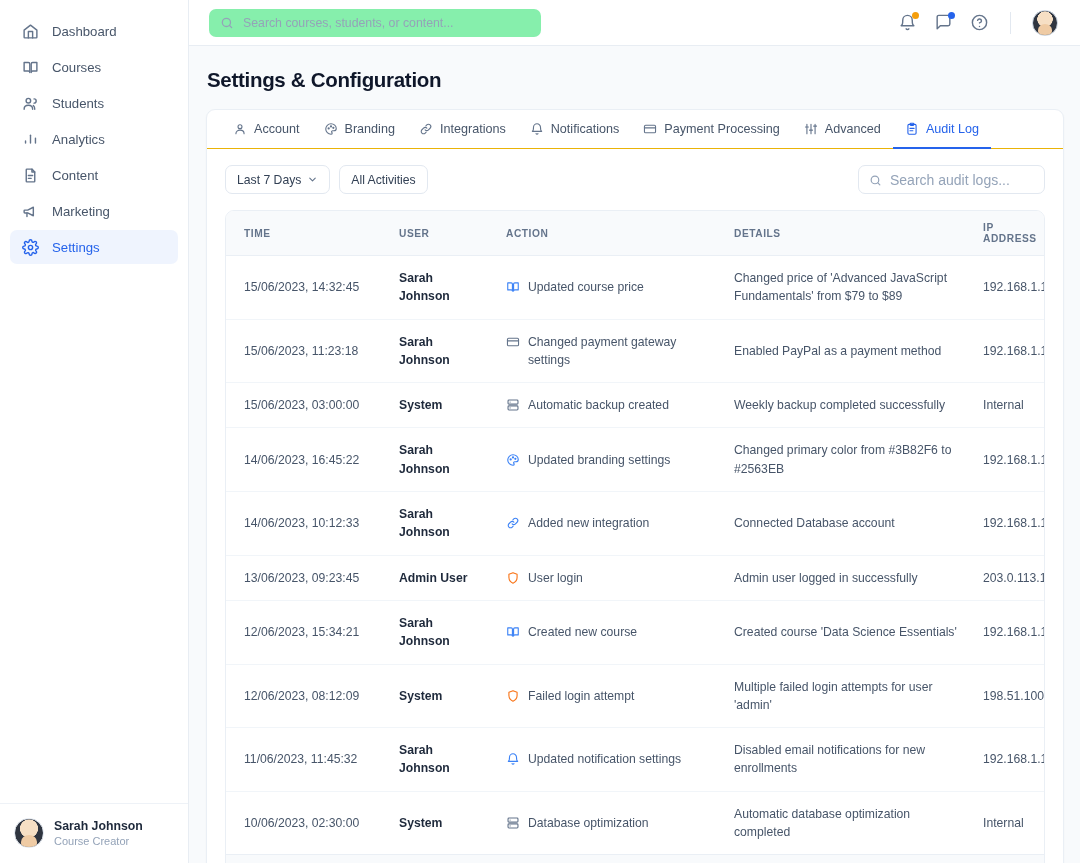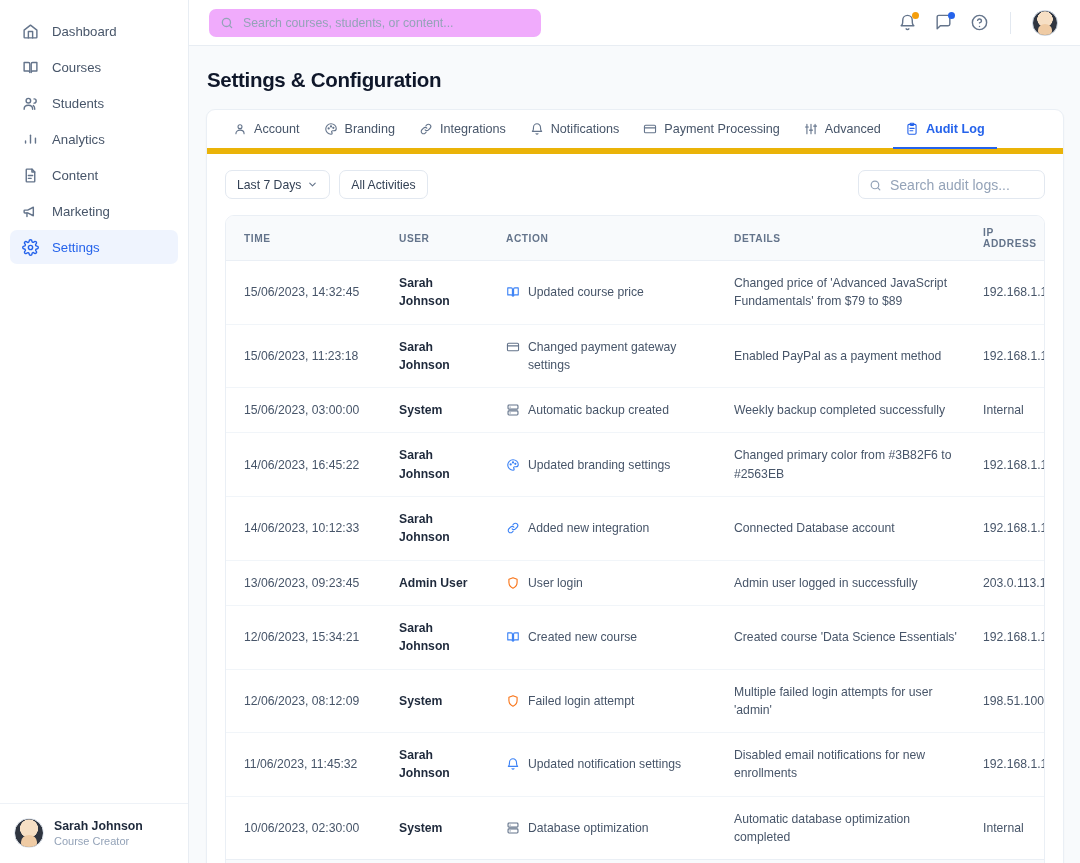--- a/index.html
+++ b/index.html
@@ -54,21 +54,21 @@
   .side-foot .rl { font-size: 11px; color: #94A3B8; line-height: 1.35; }
 
   
   .main { flex: 1; height: 863px; display: flex; flex-direction: column; min-width: 0; }
 
   .topbar {
     height: 46px; background: #FFFFFF; border-bottom: 1px solid #E8EDF3;
     display: flex; align-items: center; padding: 0 22px 0 20px; gap: 14px;
   }
   .search-wrap {
-    width: 332px; height: 28px; background: #f0abfc; border-radius: 7px;
+    width: 332px; height: 28px; background: #86efac; border-radius: 7px;
     display: flex; align-items: center; gap: 9px; padding: 0 11px;
   }
   .search-wrap .ico { width: 14px; height: 14px; color: #94A3B8; flex: 0 0 14px; }
   .search-wrap input {
     border: 0; outline: 0; background: transparent; width: 100%;
     font-family: "Liberation Sans", sans-serif; font-size: 12.3px; color: #334155;
   }
   .search-wrap input::placeholder { color: #94A3B8; }
   .top-spacer { flex: 1; }
   .top-icons { display: flex; align-items: center; gap: 17px; }
@@ -90,28 +90,28 @@
 
   .content { flex: 1; padding: 22px 16px 0 17px; overflow: hidden; }
   .page-title { font-size: 20.5px; font-weight: bold; color: #0F172A; padding-left: 1px; margin-bottom: 17px; letter-spacing: -0.3px; }
 
   .card {
     background: #FFFFFF; border: 1px solid #EAEFF5; border-radius: 9px;
     box-shadow: 0 1px 2px rgba(15,23,42,0.04);
   }
 
   
-  .tabs { display: flex; align-items: flex-end; border-bottom: 6px solid #eab308; padding: 0 14px; }
+  .tabs { display: flex; align-items: flex-end; border-bottom: 1px solid #eab308; padding: 0 14px; }
   .tab {
     display: flex; align-items: center; gap: 7px; padding: 12px 12px 11px 12px;
     font-size: 12.6px; color: #475569; cursor: pointer;
     border-bottom: 2px solid transparent; margin-bottom: -1px; white-space: nowrap;
   }
   .tab .ico { width: 14px; height: 14px; flex: 0 0 14px; color: #64748B; }
-  .tab.active { color: #2563EB; border-bottom-color: #2563EB; font-weight: 700; }
+  .tab.active { color: #2563EB; border-bottom-color: #2563EB; font-weight: 400; }
   .tab.active .ico { color: #2563EB; }
 
   .panel { padding: 16px 18px 18px 18px; }
 
   .toolbar { display: flex; align-items: center; gap: 9px; margin-bottom: 16px; }
   .btn {
     height: 29px; border: 1px solid #E2E8F0; border-radius: 7px; background: #FFFFFF;
     display: inline-flex; align-items: center; gap: 6px; padding: 0 11px;
     font-size: 12.2px; color: #334155; cursor: pointer;
     font-family: "Liberation Sans", sans-serif;

